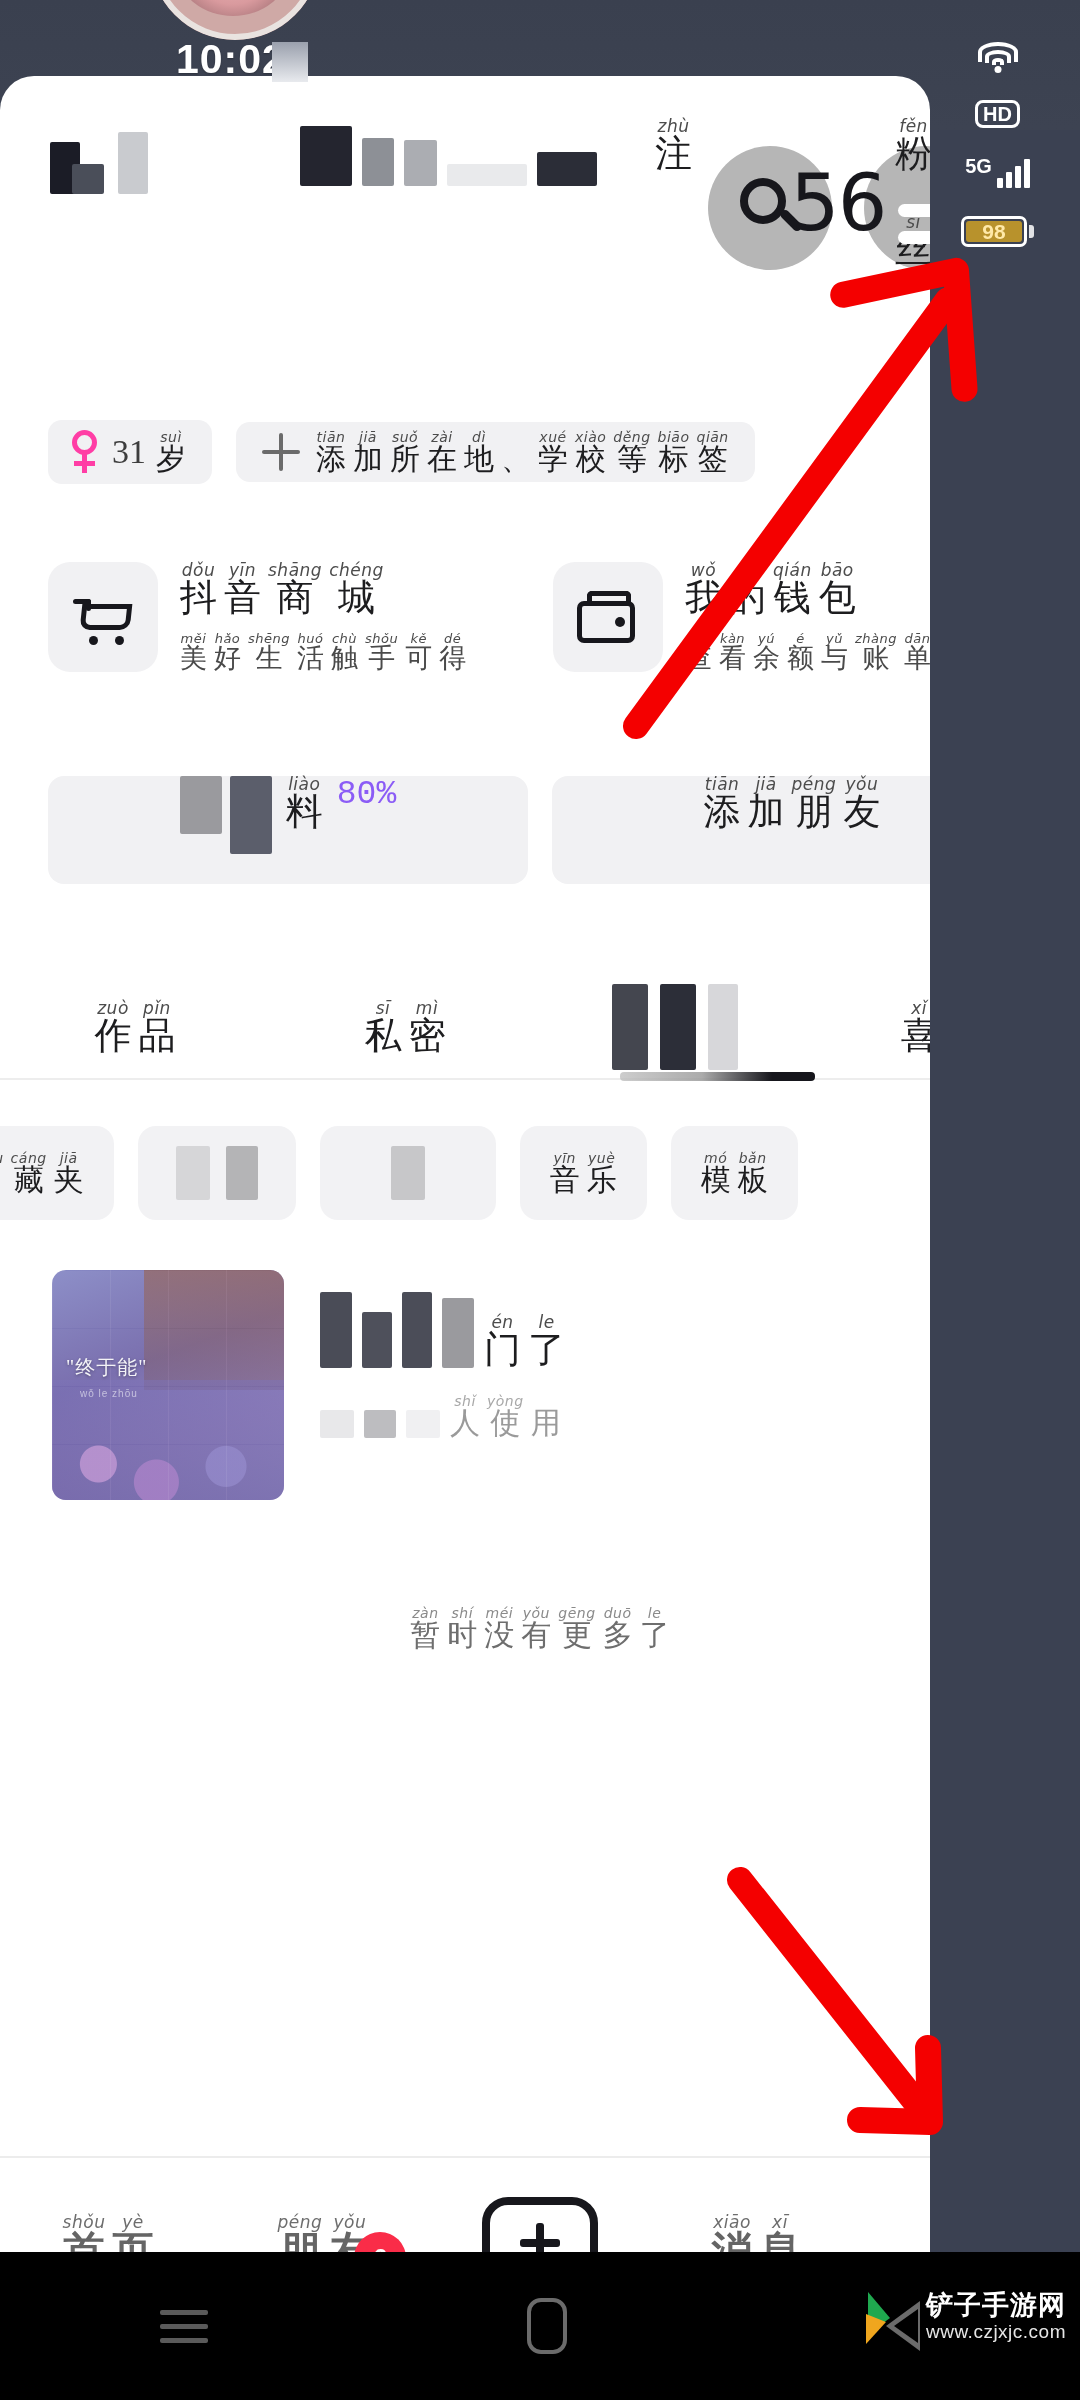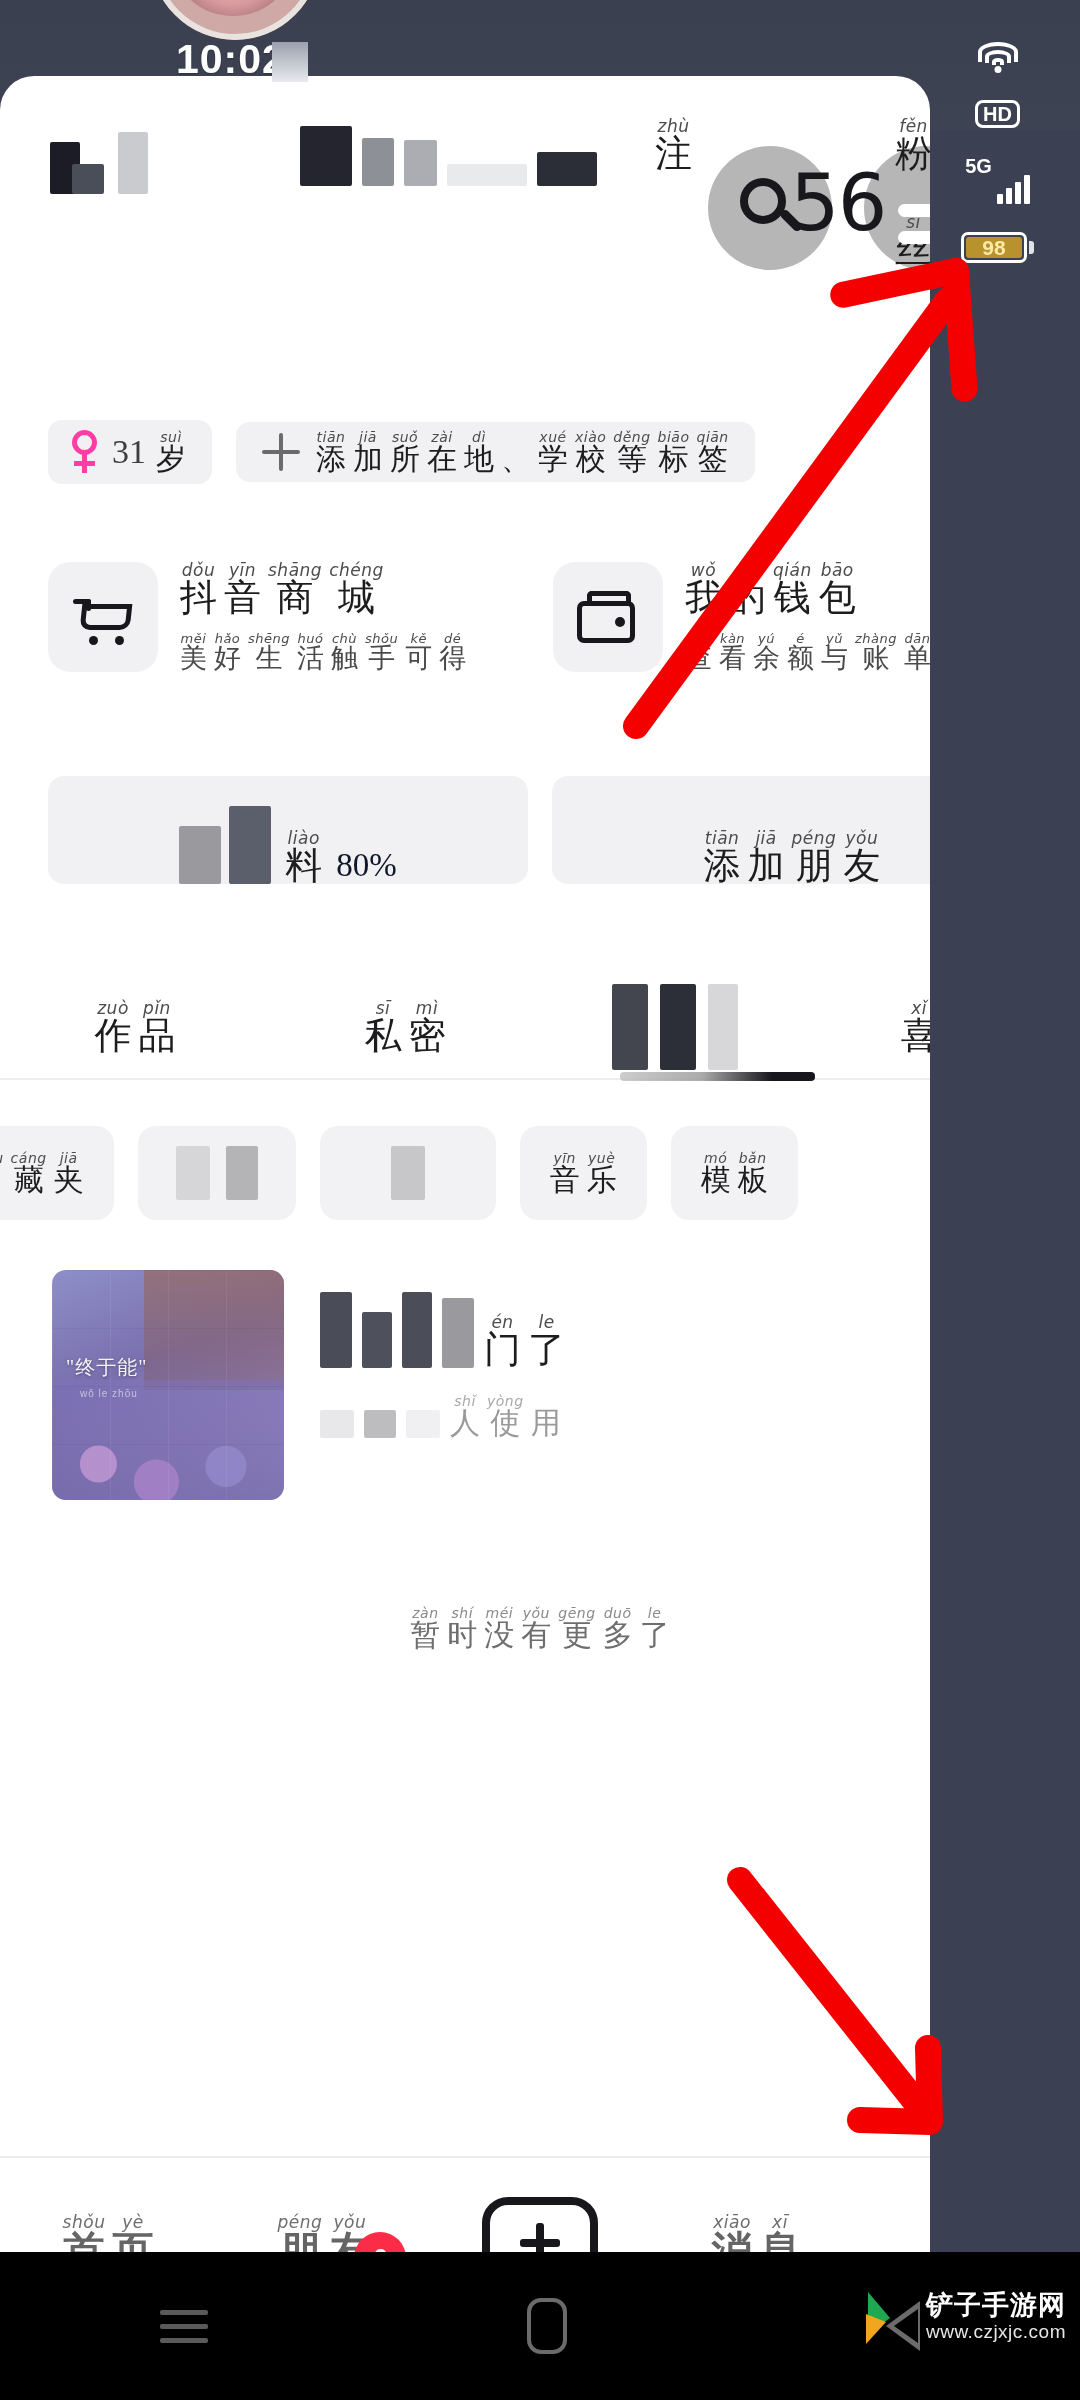--- a/index.html
+++ b/index.html
@@ -41,21 +41,21 @@
   .wifi i:nth-child(1){ width:40px; height:20px; top:0; }
   .wifi i:nth-child(2){ width:26px; height:13px; top:8px; }
   .wifi i:nth-child(3){ width:12px; height:7px;  top:16px; }
   .wifi .dot { position:absolute; left:50%; top:24px; width:7px; height:7px; background:#fff;
       border-radius:50%; transform:translateX(-50%); border:none; }
 
   .hd { border:3px solid #fff; border-radius:8px; padding:1px 5px; font-size:20px; font-weight:700;
      line-height:1; letter-spacing:0; color:#fff; }
 
   .fiveg { display:flex; align-items:flex-end; gap:5px; }
-  .fiveg .lbl { font-size:20px; font-weight:700; line-height:1; margin-bottom:28px; color:#fff; }
+  .fiveg .lbl { font-size:20px; font-weight:700; line-height:1; margin-bottom:12px; color:#fff; }
   .bars { display:flex; align-items:flex-end; gap:3px; height:30px; }
   .bars span { width:6px; background:#fff; border-radius:1px; }
   .bars span:nth-child(1){ height:10px; }
   .bars span:nth-child(2){ height:16px; }
   .bars span:nth-child(3){ height:22px; }
   .bars span:nth-child(4){ height:29px; }
 
   .battery { position:relative; display:flex; align-items:center; }
   .battery .shell { border:3px solid #fff; border-radius:7px; width:66px; height:31px; padding:2px; }
   .battery .fill { background:#b8922c; height:100%; width:100%; border-radius:3px;
@@ -136,22 +136,22 @@
 
   .wallet { position:relative; width:62px; height:52px; }
   .wallet .bd { position:absolute; left:0; top:10px; width:58px; height:42px; border:5px solid #17171c; border-radius:7px; }
   .wallet .fl { position:absolute; left:10px; top:0; width:44px; height:14px; border:5px solid #17171c;
       border-bottom:none; border-radius:5px 5px 0 0; }
   .wallet .dt { position:absolute; left:38px; top:26px; width:10px; height:10px; background:#17171c; border-radius:50%; }
 
   
   .wide { position:absolute; left:48px; top:700px; width:984px; display:flex; gap:24px; }
   .wide .btn { flex:1; height:108px; background:#f1f1f3; border-radius:16px;
-     display:flex; align-items:flex-end; justify-content:center; gap:14px; }
-  .pct80 { font-size:33px; color:#0f172a; font-family:Liberation Serif, serif; }
+     display:flex; align-items:flex-start; justify-content:center; gap:14px; }
+  .pct80 { font-size:33px; color:#8b5cf6; font-family:Liberation Mono, monospace; }
 
   
   .tabs { position:absolute; left:0; top:900px; width:1080px; height:102px; display:flex; }
   .tab { flex:1; display:flex; align-items:center; justify-content:center; }
   .tabline { position:absolute; left:0; top:1002px; width:1080px; height:2px; background:#ededed; }
   .tabind { position:absolute; left:620px; top:996px; width:195px; height:9px;
      background:linear-gradient(90deg, rgba(188,188,188,.75) 0%, rgba(150,150,150,.8) 42%, #16161c 78%, #16161c 100%);
      border-radius:4px; }
 
   

